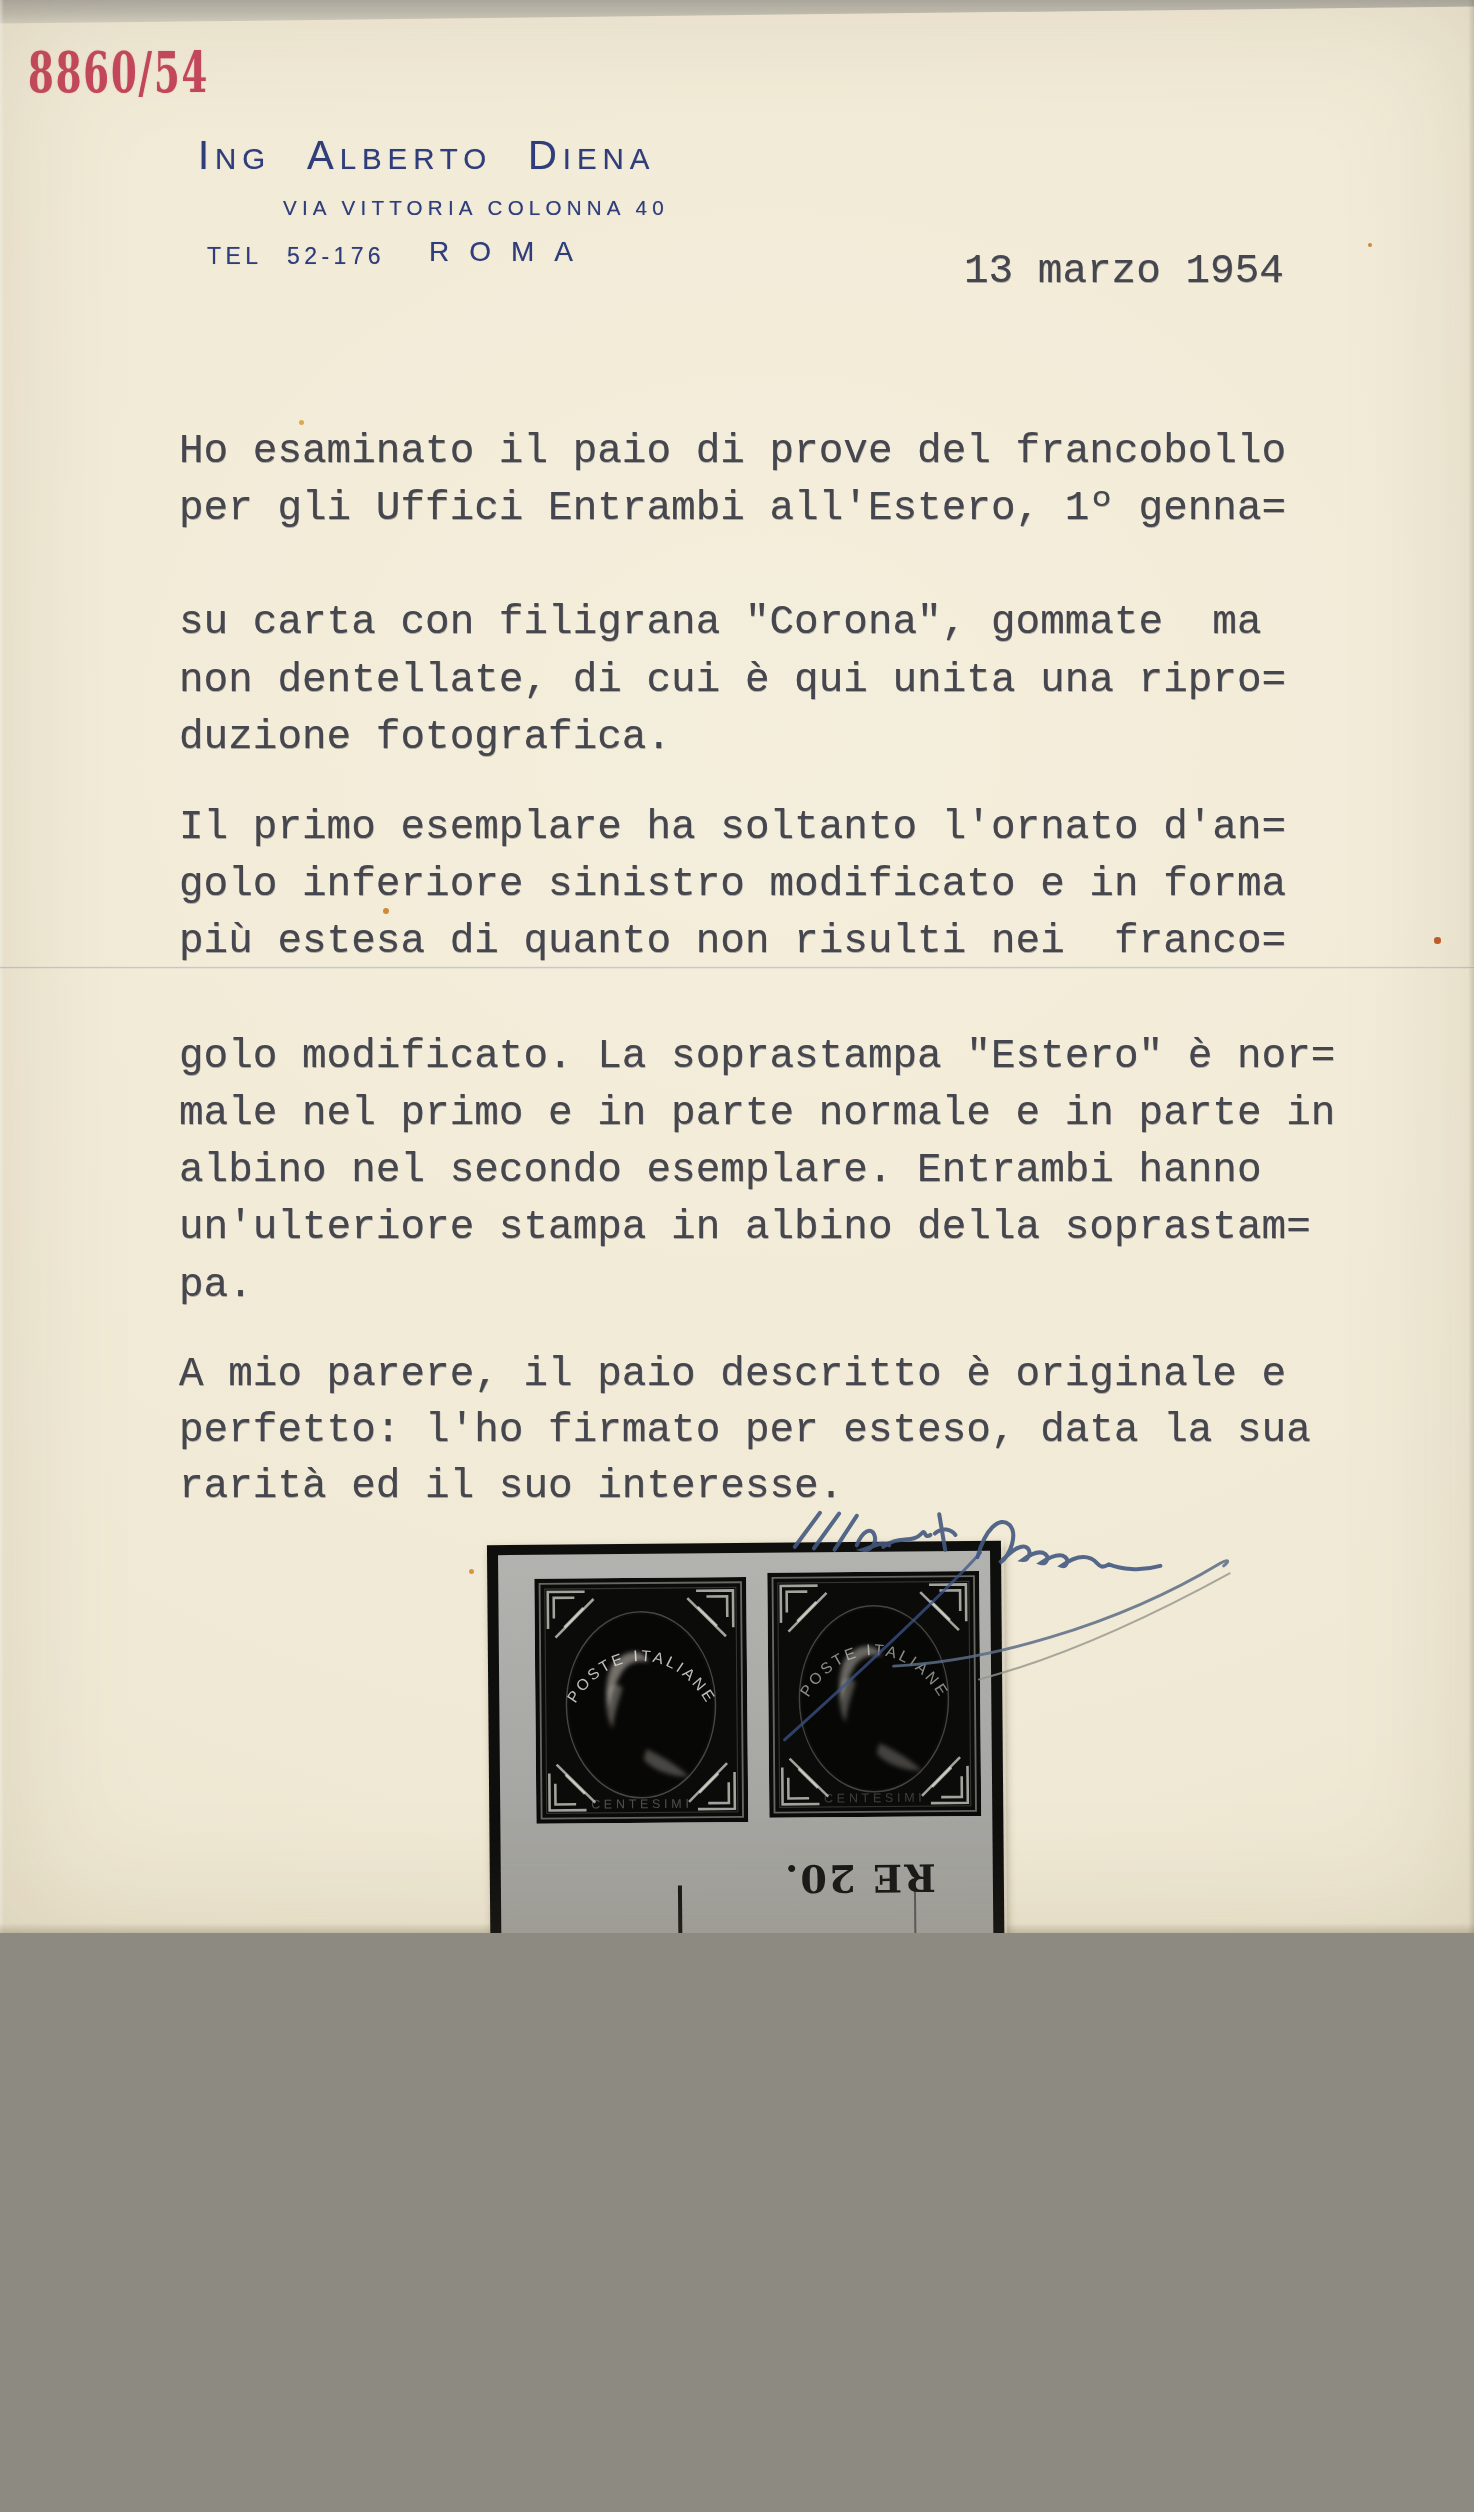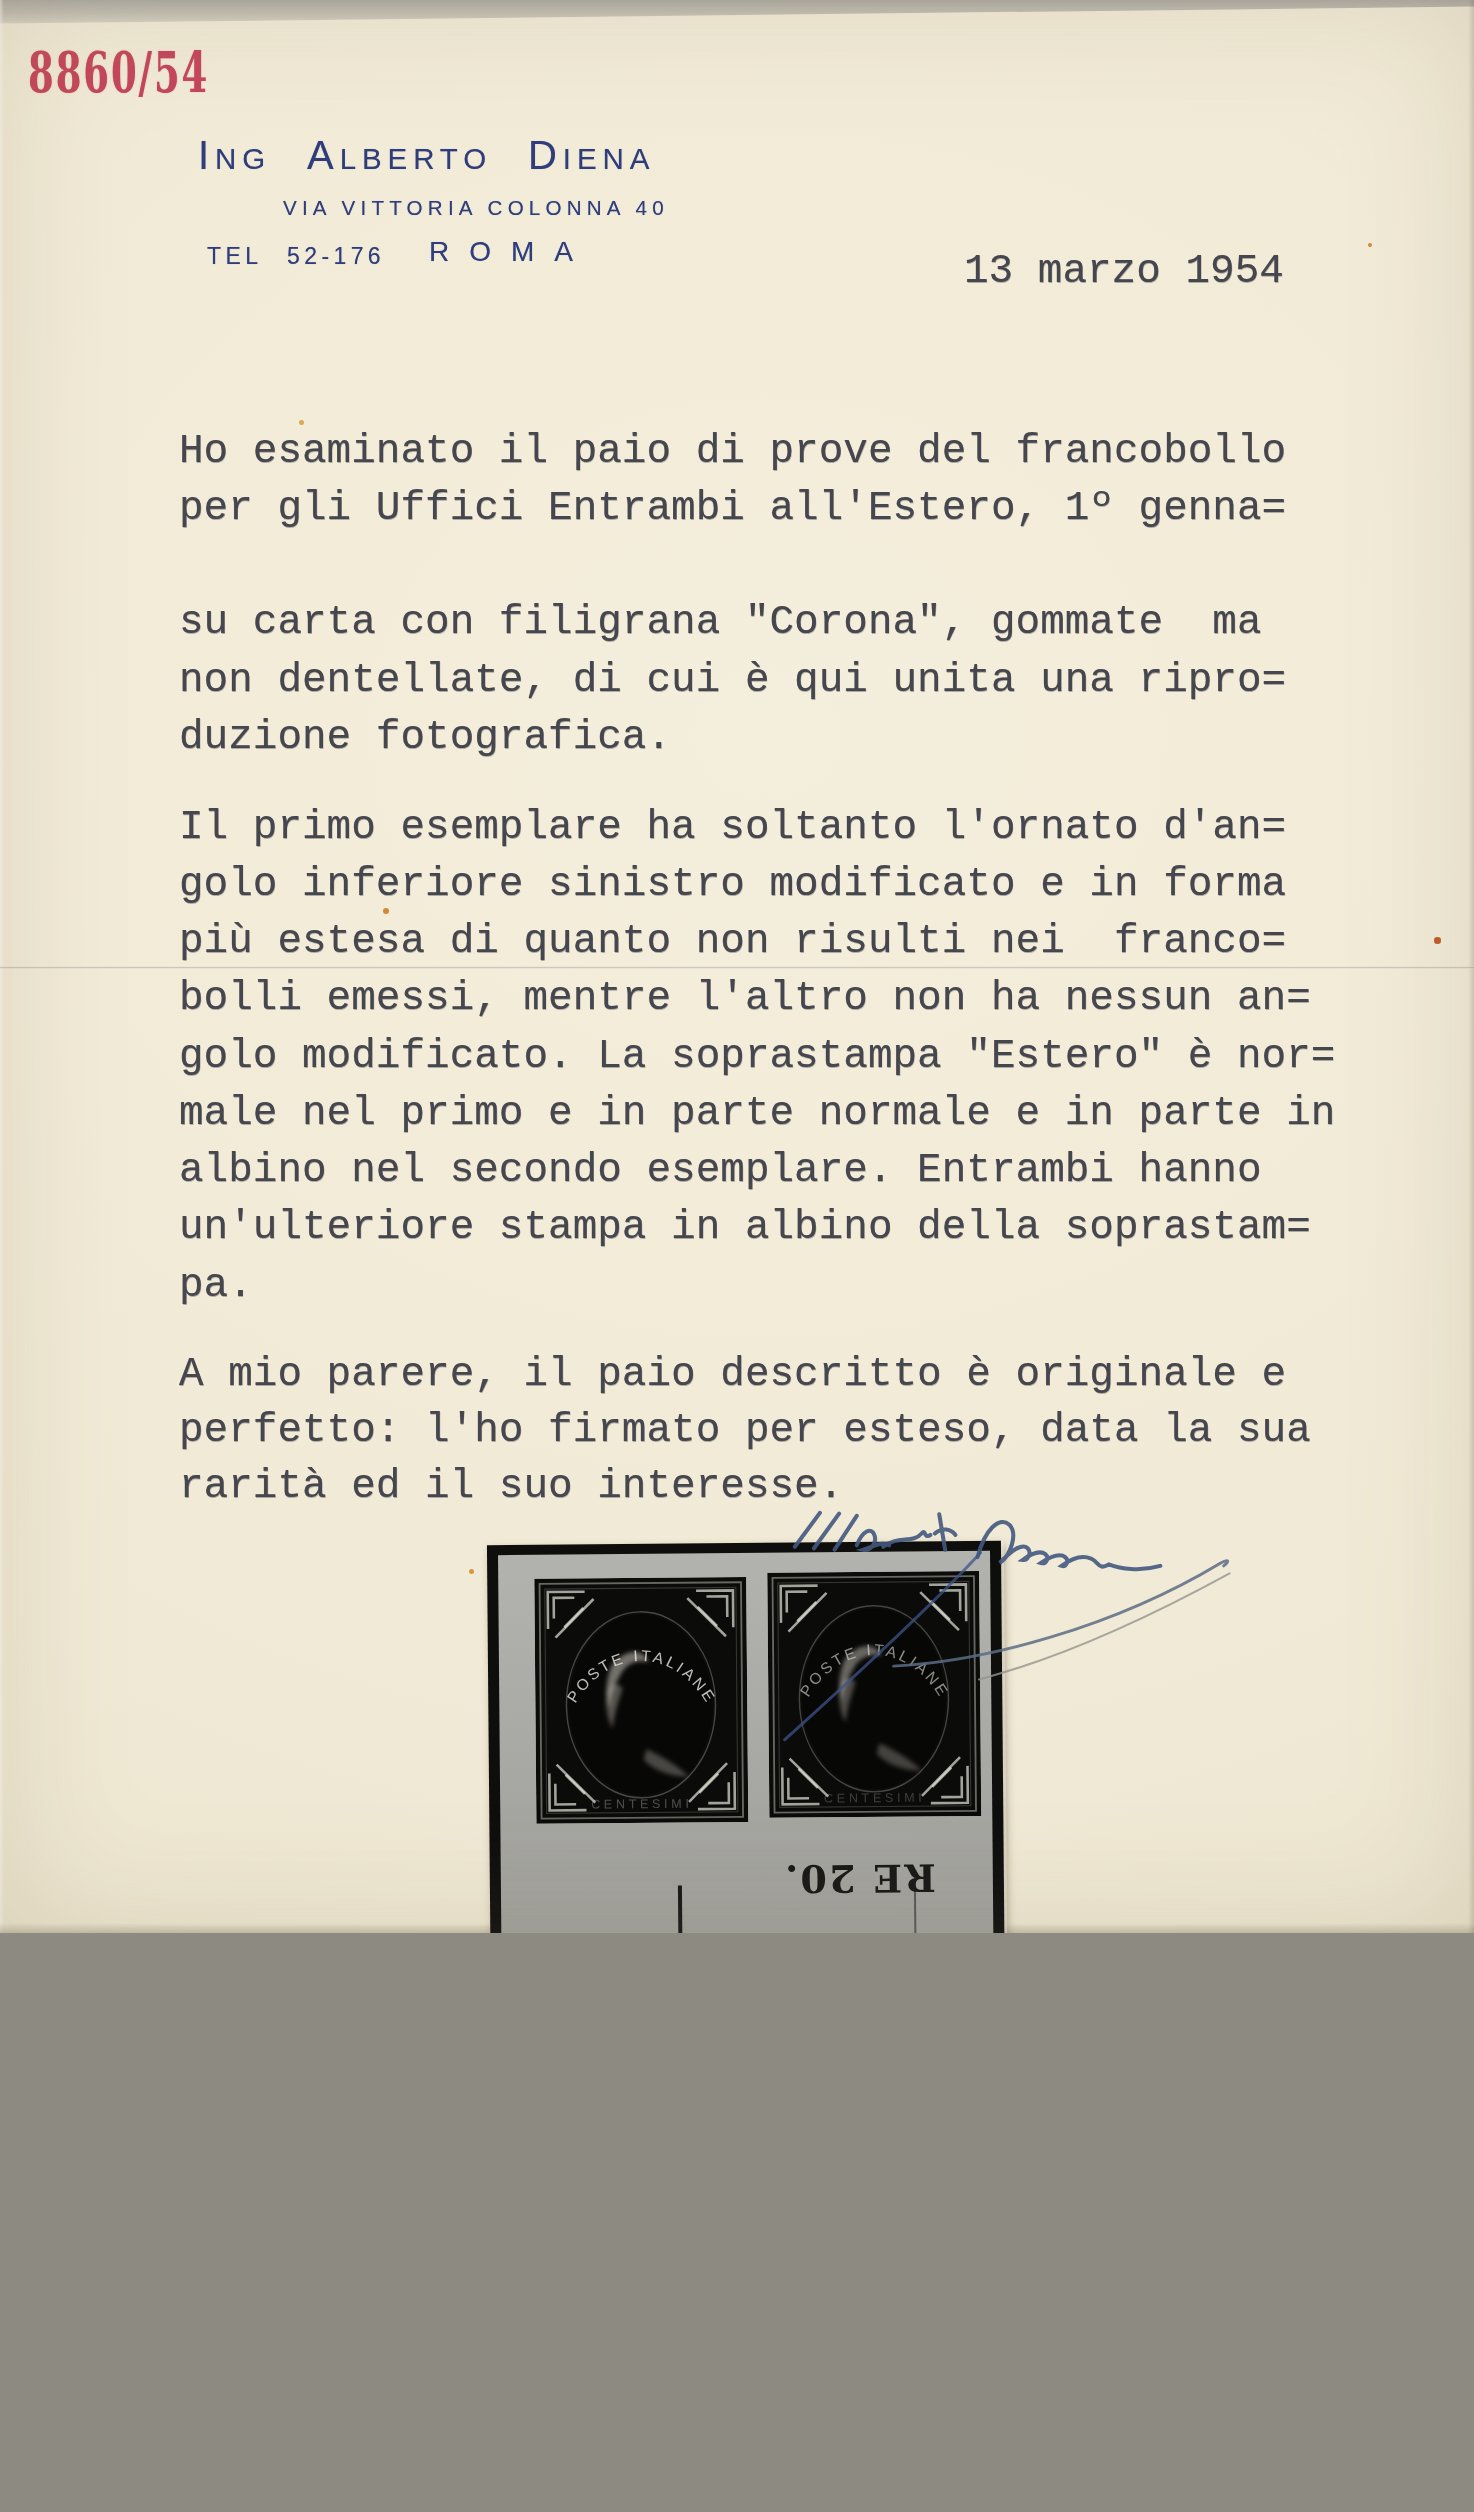--- a/index.html
+++ b/index.html
@@ -103,21 +103,20 @@
 
   <div class="tw" style="top:431px">Ho esaminato il paio di prove del francobollo</div>
   <div class="tw" style="top:488px">per gli Uffici Entrambi all'Estero, 1º genna=</div>
   <div class="tw" style="top:602px">su carta con filigrana "Corona", gommate  ma</div>
   <div class="tw" style="top:660px">non dentellate, di cui è qui unita una ripro=</div>
   <div class="tw" style="top:717px">duzione fotografica.</div>
 
   <div class="tw" style="top:807px">Il primo esemplare ha soltanto l'ornato d'an=</div>
   <div class="tw" style="top:864px">golo inferiore sinistro modificato e in forma</div>
   <div class="tw" style="top:921px">più estesa di quanto non risulti nei  franco=</div>
-  <div class="tw" style="top:978px">bolli emessi, mentre l'altro non ha nessun an=</div>
   <div class="tw" style="top:1036px">golo modificato. La soprastampa "Estero" è nor=</div>
   <div class="tw" style="top:1093px">male nel primo e in parte normale e in parte in</div>
   <div class="tw" style="top:1150px">albino nel secondo esemplare. Entrambi hanno</div>
   <div class="tw" style="top:1207px">un'ulteriore stampa in albino della soprastam=</div>
   <div class="tw" style="top:1265px">pa.</div>
 
   <div class="tw" style="top:1354px">A mio parere, il paio descritto è originale e</div>
   <div class="tw" style="top:1410px">perfetto: l'ho firmato per esteso, data la sua</div>
   <div class="tw" style="top:1466px">rarità ed il suo interesse.</div>
 

